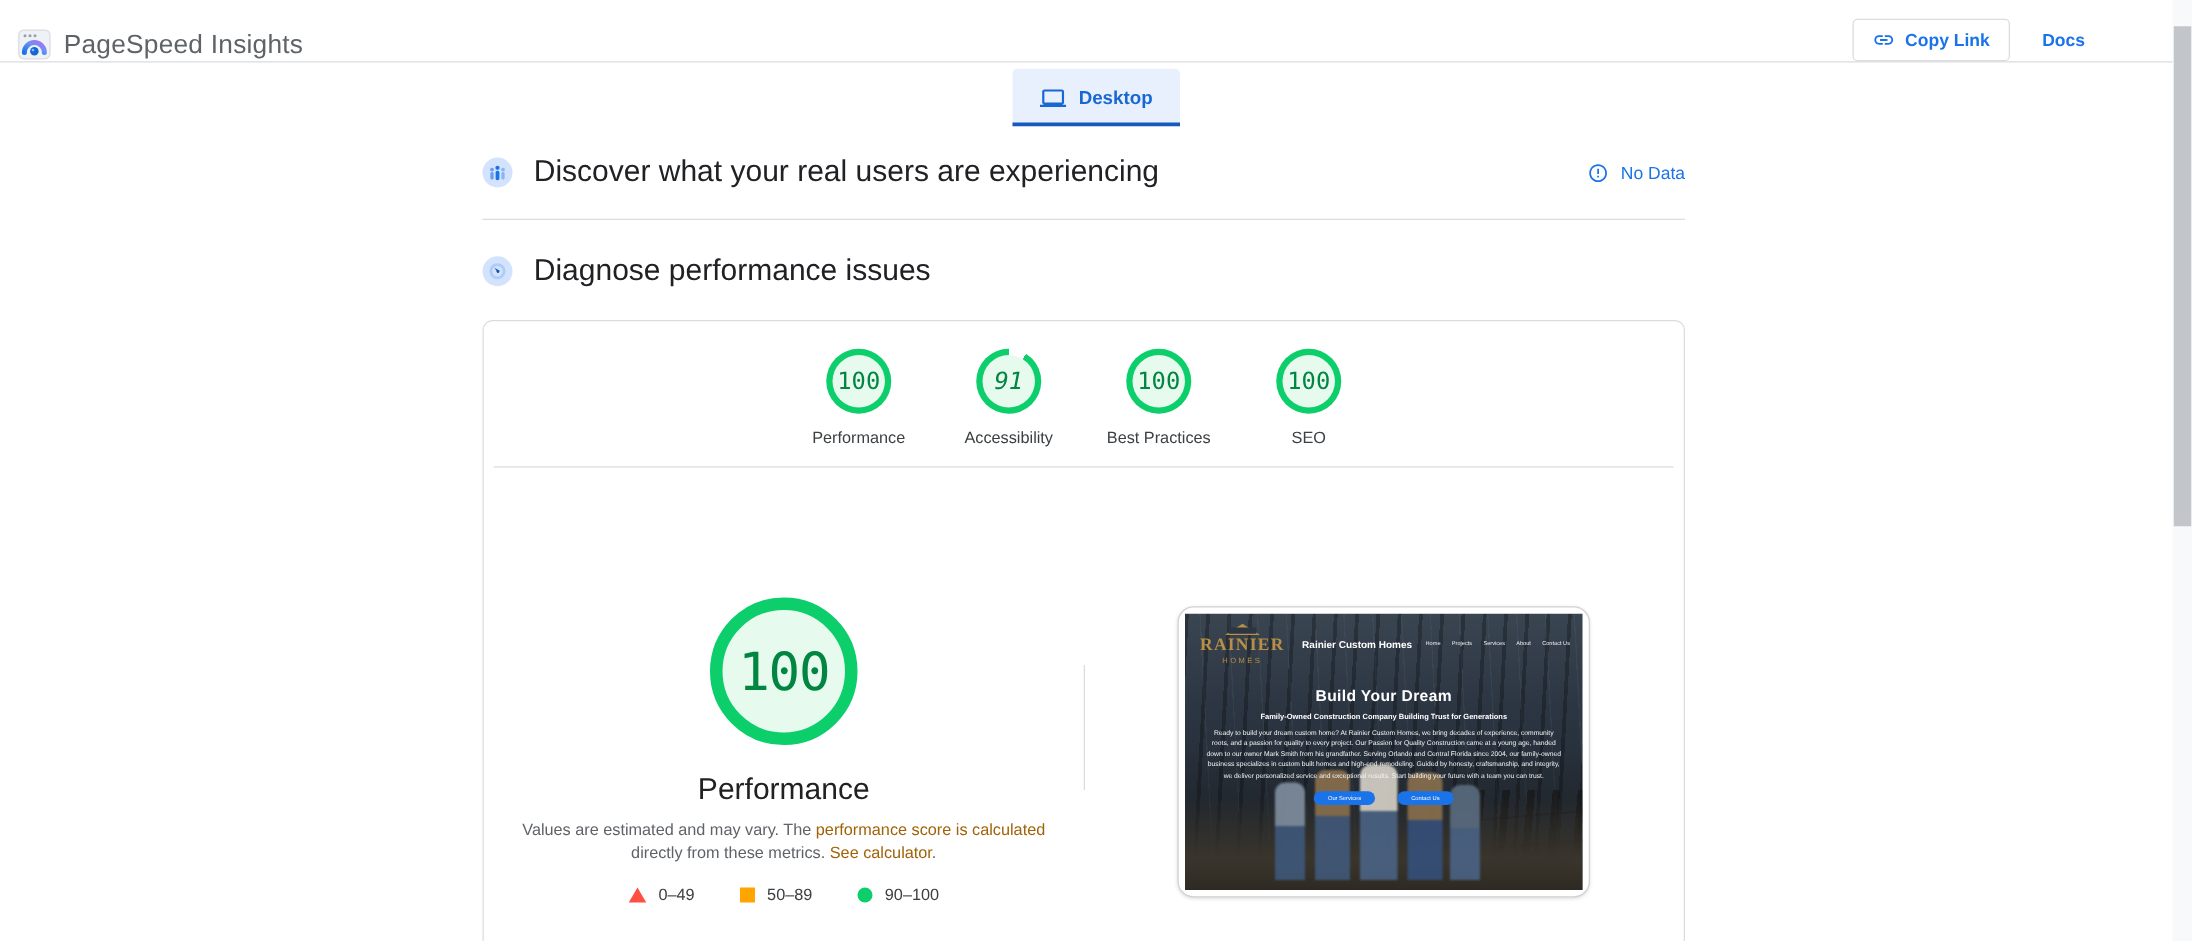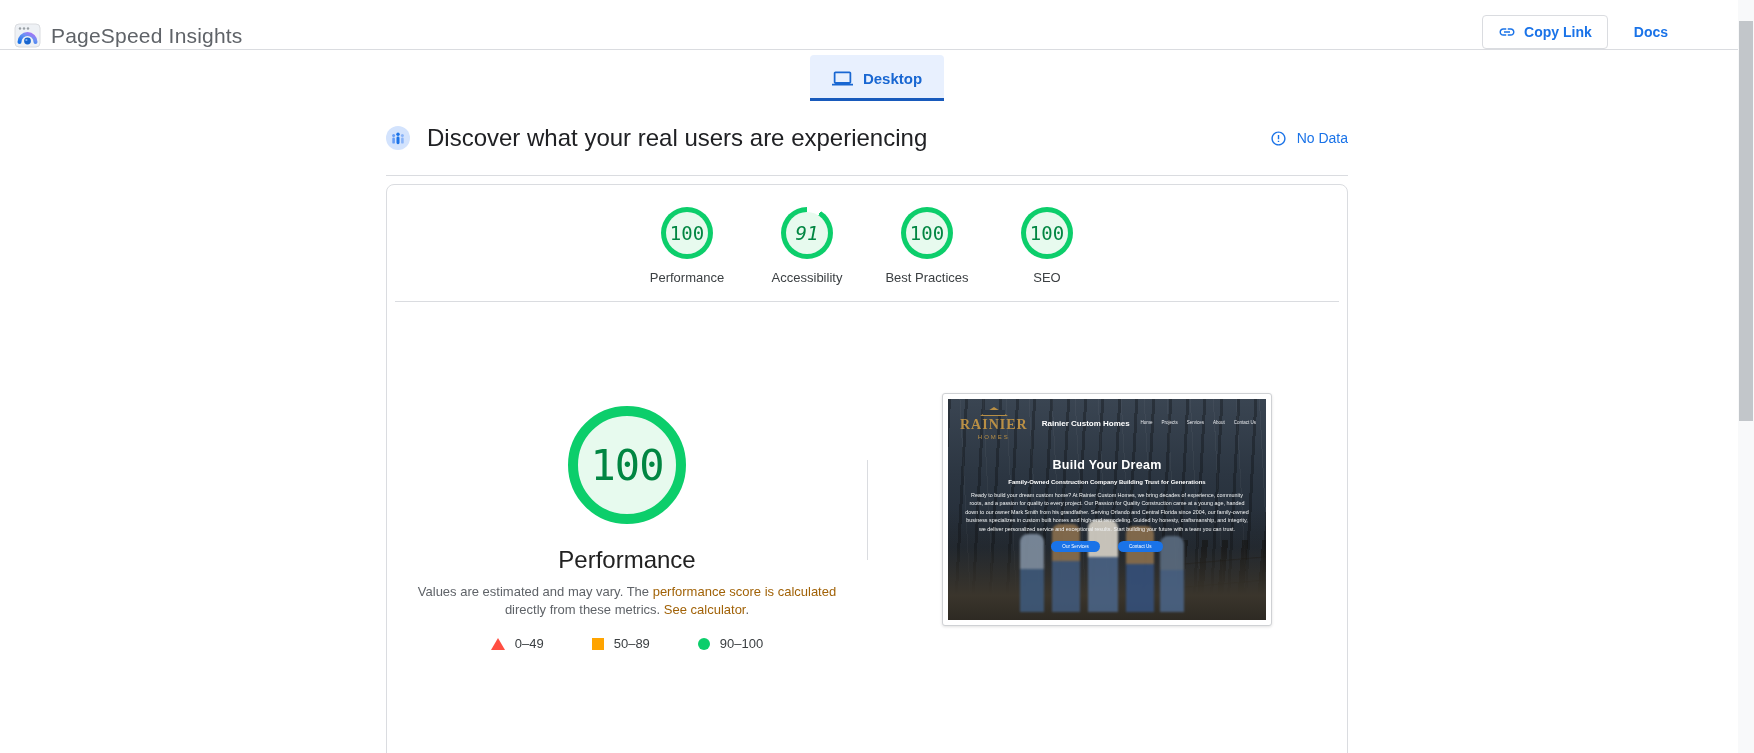--- a/index.html
+++ b/index.html
@@ -57,30 +57,30 @@
   .sum-left { width:480px; display:flex; flex-direction:column; align-items:center; padding-top:104px; }
   .vdivider { position:absolute; left:480px; top:158px; width:1px; height:100px; background:#dadce0; }
   .sum-right { flex:1; display:flex; justify-content:center; padding-top:91px; }
 
   .big-gauge { width:118px; height:118px; border-radius:50%; border:10px solid #0cce6b; background:#e7faee;
     display:flex; align-items:center; justify-content:center; }
   .big-score { font-family:"DejaVu Sans Mono", monospace; font-size:42px; color:#018642; letter-spacing:-1px; }
   .gauge-title { margin-top:22px; font-size:24px; color:#212121; }
   .disclaimer { margin-top:9px; width:420px; text-align:center; font-size:13px; line-height:18px; color:#5f6368; }
   .disclaimer a { color:#a16207; text-decoration:none; cursor:pointer; }
-  .legend { margin-top:17px; display:flex; gap:48px; align-items:center; }
+  .legend { margin-top:17px; display:flex; gap:36px; align-items:center; }
   .legend-item { display:flex; align-items:center; gap:10px; font-size:13px; color:#3c4043; }
   .legend-swatch.triangle { width:0; height:0; border-left:7px solid transparent; border-right:7px solid transparent;
     border-bottom:12px solid var(--c); }
   .legend-swatch.square { width:12px; height:12px; background:var(--c); }
   .legend-swatch.circle { width:12px; height:12px; border-radius:50%; background:var(--c); }
 
   
-  .thumb { width:330px; height:233px; border:1px solid #cfd1d4; border-radius:3px; background:#fff;
-    padding:5px; box-shadow:0 1px 3px rgba(0,0,0,.12); }
+  .thumb { width:330px; height:233px; border:1px solid #cfd1d4; border-radius:13px; background:#fff;
+    padding:5px; box-shadow:0 1px 3px rgba(0,0,0,.12);margin-top:20px; }
   .site { position:relative; width:100%; height:100%; overflow:hidden; color:#fff;
     background:linear-gradient(180deg,#3a4552 0%, #2c3642 34%, #252e39 60%, #1f2730 100%); }
   .site::before { content:""; position:absolute; inset:0;
     background:repeating-linear-gradient(93deg, rgba(0,0,0,.28) 0 3px, transparent 3px 17px),
                repeating-linear-gradient(87deg, rgba(255,255,255,.04) 0 1px, transparent 1px 23px); }
   .site-head { position:relative; display:flex; align-items:flex-start; padding:8px 10px 0 12px; z-index:3; }
   .site-logo { text-align:center; color:#b98f45; line-height:1; margin-right:14px; }
   .roof { width:0; height:0; margin:0 auto 2px auto; border-left:14px solid transparent;
     border-right:14px solid transparent; border-bottom:9px solid #b98f45; position:relative; }
   .roof::after { content:""; position:absolute; left:-11px; top:3px; width:22px; height:5px; background:#2c3642; }
@@ -175,20 +175,33 @@
         <span class="section-title">Discover what your real users are experiencing</span>
       </div>
       <div class="nodata">
         <svg width="17" height="17" viewBox="0 0 24 24" fill="#1a73e8">
           <path d="M11 15h2v2h-2zm0-8h2v6h-2zm.99-5C6.47 2 2 6.48 2 12s4.47 10 9.99 10C17.52 22 22 17.52 22 12S17.52 2 11.99 2zm.01 18c-4.42 0-8-3.58-8-8s3.58-8 8-8 8 3.58 8 8-3.58 8-8 8z"></path>
         </svg>
         <span>No Data</span>
       </div>
     </section>
 
+    <section class="section-row row-lab">
+      <div class="row-left">
+        <span class="badge-icon">
+          <svg width="14" height="14" viewBox="0 0 14 14">
+            <circle cx="7" cy="7" r="6.4" fill="#aecbfa"></circle>
+            <circle cx="7" cy="7" r="4.2" fill="#d2e3fc"></circle>
+            <path d="M4.6 4.2 L8.6 6.4 L7.2 8.4 Z" fill="#1967d2"></path>
+            <circle cx="7.4" cy="7.2" r="1.1" fill="#174ea6"></circle>
+          </svg>
+        </span>
+        <span class="section-title">Diagnose performance issues</span>
+      </div>
+    </section>
 
     <div class="card">
 
       <div class="cat-row">
         <div class="cat">
           <div class="cat-gauge" style="background: rgb(12, 206, 107);">
             <span class="cat-score">100</span>
           </div>
           <div class="cat-label">Performance</div>
         </div>

